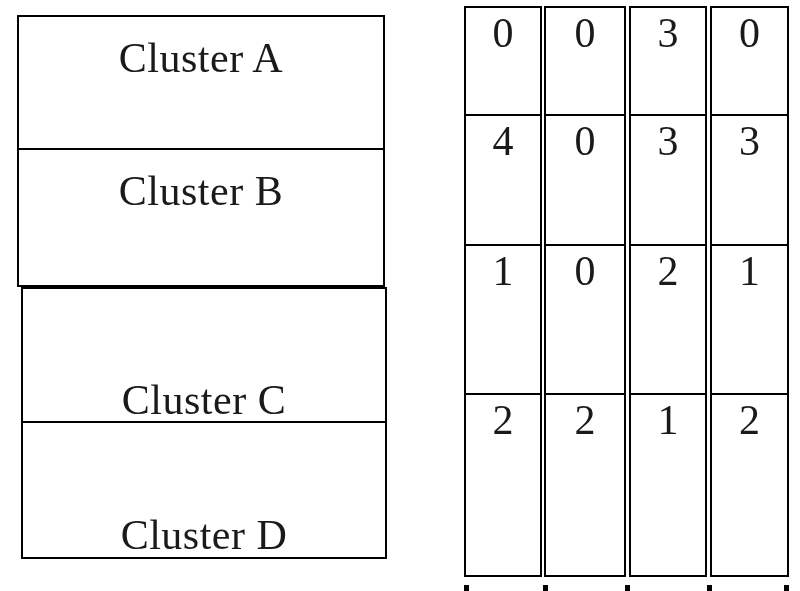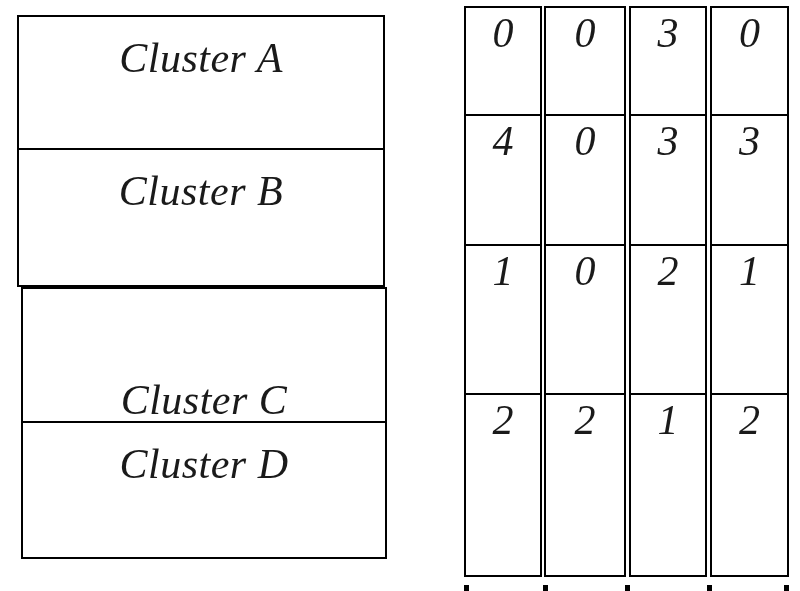--- a/index.html
+++ b/index.html
@@ -8,21 +8,20 @@
     background: #ffffff;
   }
   #canvas {
     position: relative;
     width: 800px;
     height: 591px;
     background: #ffffff;
     overflow: hidden;
     font-family: "Liberation Serif", "DejaVu Serif", serif;
     color: #1a1a1a;
-    font-style: italic;
   }
 
   
   .panel {
     position: absolute;
     border: 2.5px solid #000;
     box-sizing: border-box;
     background: #fff;
     display: flex;
     flex-direction: column;
@@ -38,21 +37,21 @@
     align-items: flex-start;
     padding-top: 20px;
     font-size: 42px;
     line-height: 1;
     letter-spacing: 0.5px;
   }
   .cluster-box.first { border-bottom: 2.5px solid #000; }
   .panel-top .cluster-box.first { height: 133px; }
   .panel-top .cluster-box.second { height: 135px; }
   .panel-bottom .cluster-box.first { height: 134px; align-items: flex-end; }
-  .panel-bottom .cluster-box.second { height: 133px; }
+  .panel-bottom .cluster-box.second { height: 133px; align-items: flex-end; }
 
   
   .matrix-col {
     position: absolute;
     top: 6px;
     height: 571px;
     border: 2.5px solid #000;
     box-sizing: border-box;
     background: #fff;
     display: flex;

